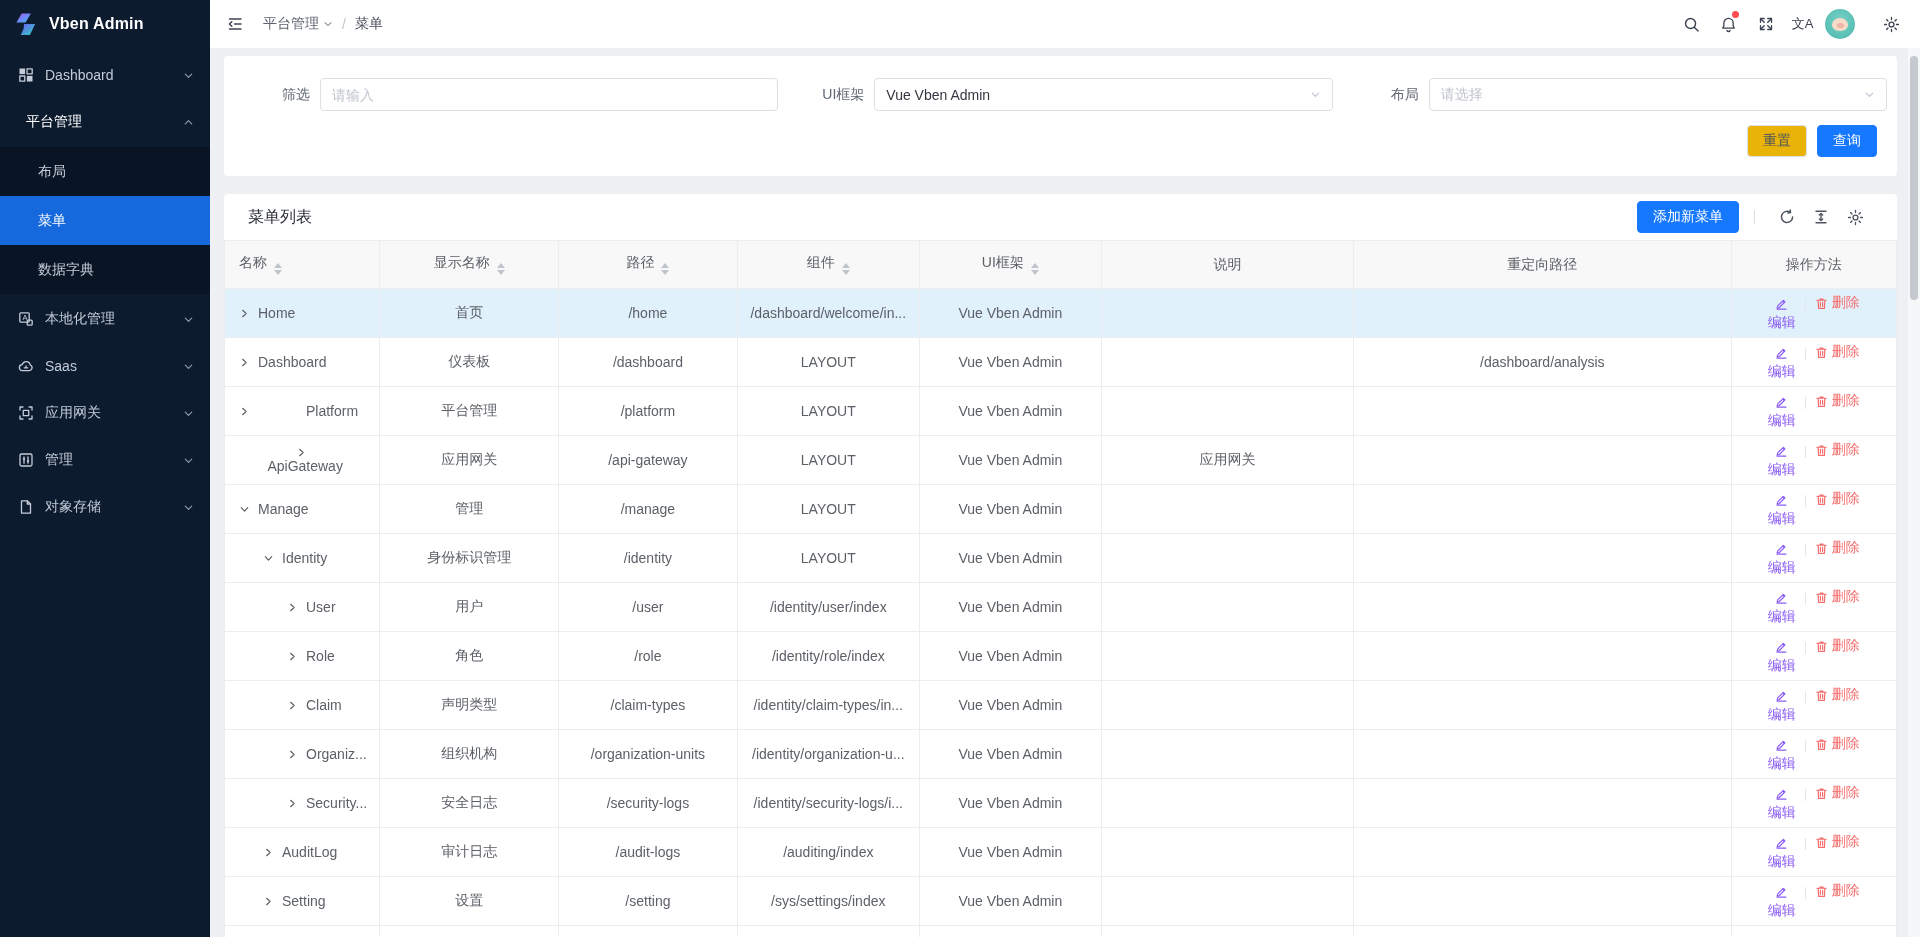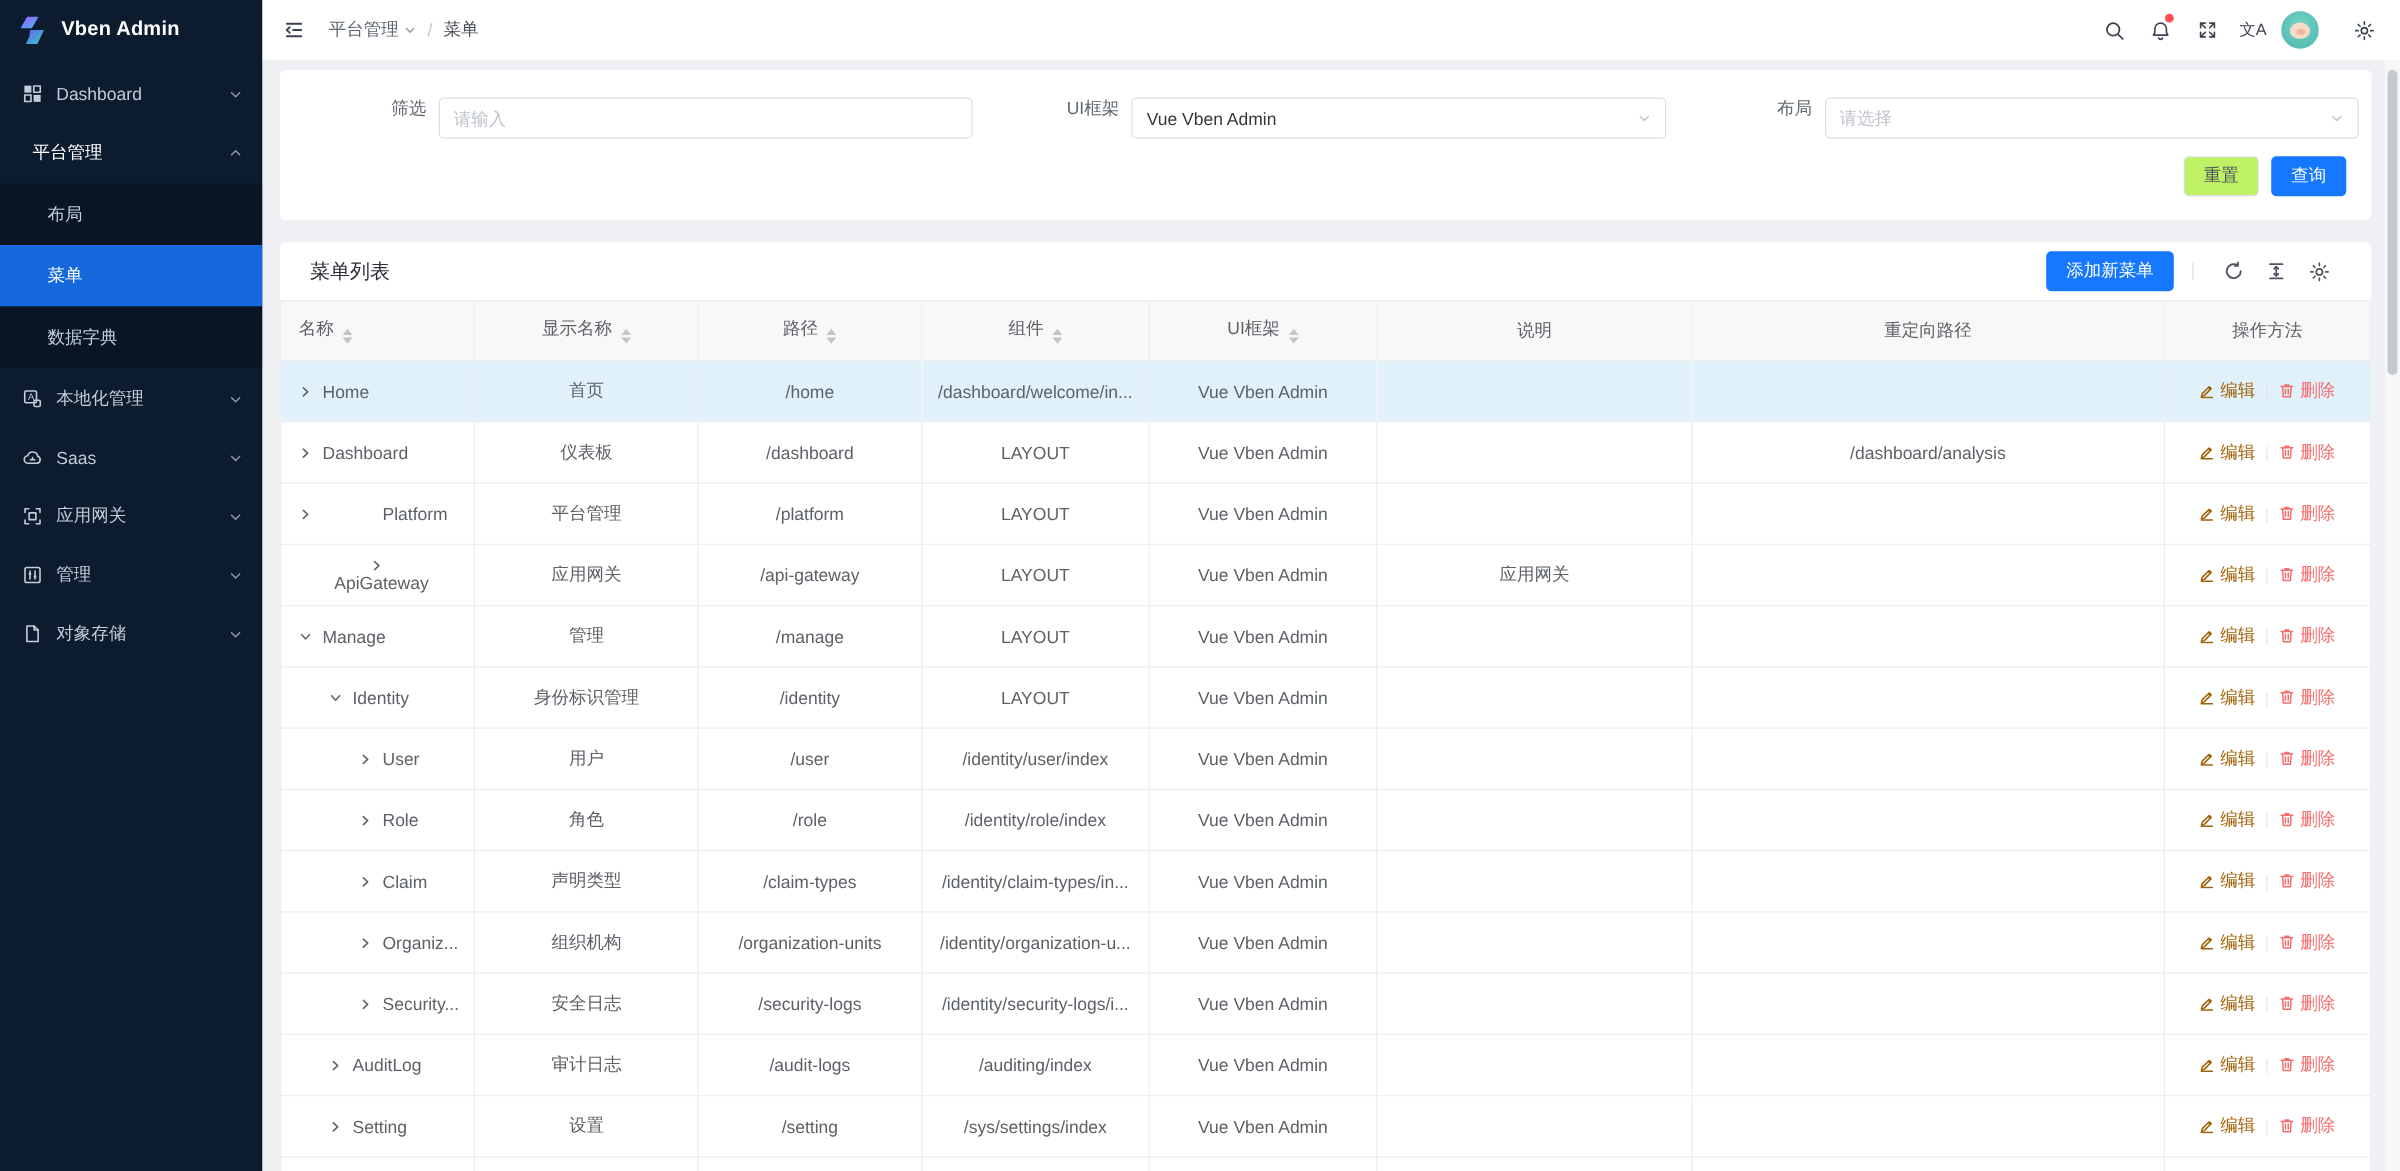--- a/index.html
+++ b/index.html
@@ -44,31 +44,31 @@
   .av-face:after { content:""; position:absolute; left:4.5px; top:5px; width:7px; height:4.5px;
              border-radius:45%; background:#eeb7a6; }
   .gear-right { margin-left:14px; }
 
   
   .content { flex:1; background:#eef0f4; padding:8px 23px 0 14px; overflow:hidden; }
   .card { background:#fff; border-radius:4px; }
 
   .filter-card { padding:22px 0 19px 0; }
   .filter-form { display:flex; padding-right:10px; }
-  .f-field { flex:1; display:flex; align-items:flex-start; min-width:0;margin-left:31px; }
+  .f-field { flex:1; display:flex; align-items:center; min-width:0; }
   .f-label { flex:0 0 96px; text-align:right; padding-right:10px; color:#5f6672; white-space:nowrap; }
   .f-ctl { width:537px; height:33px; border:1px solid #dcdfe6; border-radius:4px; background:#fff;
            display:flex; align-items:center; padding:0 11px; color:#33373e; }
   .f-ctl input { border:0; outline:0; width:100%; font-size:14px; color:#33373e; font-family:inherit; background:transparent; }
   .f-ctl input::placeholder { color:#bfc4cc; }
   .f-ctl .sel-text { flex:1; white-space:nowrap; overflow:hidden; }
   .f-ctl .sel-text.placeholder { color:#bfc4cc; }
   .f-ctl .sel-caret { color:#c0c4cc; display:inline-flex; }
   .filter-actions { display:flex; justify-content:flex-end; gap:10px; margin-top:14px; padding-right:20px; }
-  .btn { height:32px; padding:0 15px; border:1px solid #dcdfe6; border-radius:4px; background:#bef264;
+  .btn { height:32px; padding:0 15px; border:1px solid #dcdfe6; border-radius:4px; background:#eab308;
          color:#4e5560; font-size:14px; cursor:pointer; font-family:inherit; }
   .btn.primary { background:#1677ff; border-color:#1677ff; color:#fff; }
 
   .table-card { margin-top:18px; overflow:hidden; }
   .card-head { height:46px; display:flex; align-items:center; justify-content:space-between; padding:0 24px 0 24px; }
   .card-title { font-size:16px; color:#2a2e36; font-weight:500; }
   .toolbar { display:flex; align-items:center; }
   .tb-divider { width:1px; height:14px; background:#dcdfe6; margin:0 15px; }
   .tb-icon { display:inline-flex; color:#4e5560; cursor:pointer; padding:0 9px; }
 
@@ -80,21 +80,21 @@
   .al { text-align:left; } .ac { text-align:center; }
   th.al { padding-left:14px; }
   .sort { display:inline-flex; flex-direction:column; margin-left:7px; vertical-align:-1px; }
   .sort i { display:block; width:0; height:0; border:4px solid transparent; }
   .sort .up { border-bottom:5px solid #c0c4cc; border-top:0; margin-bottom:2px; }
   .sort .dn { border-top:5px solid #c0c4cc; border-bottom:0; }
   .name-cell { display:flex; align-items:center; }
   .arrow { display:inline-flex; color:#5c6167; margin-right:8px; cursor:pointer; flex:0 0 auto; }
   .arrow.exp svg { transform:rotate(90deg); }
   .op-link { display:inline-flex; align-items:center; gap:4px; cursor:pointer; }
-  .op-link.edit { color:#a16207; }
+  .op-link.edit { color:#8b5cf6;flex-direction:column; }
   .op-link.del { color:#f56c6c; }
   .op-sep { display:inline-block; width:1px; height:12px; background:#e3e5e9; margin:0 9px; vertical-align:-1px; }
 
   
   .vscroll { position:absolute; right:0; top:48px; bottom:0; width:12px; background:#f6f7f8; }
   .vthumb { position:absolute; left:2px; top:8px; width:8px; height:244px; border-radius:4px; background:#c4c9cf; }
 </style>
 </head>
 <body>
 

